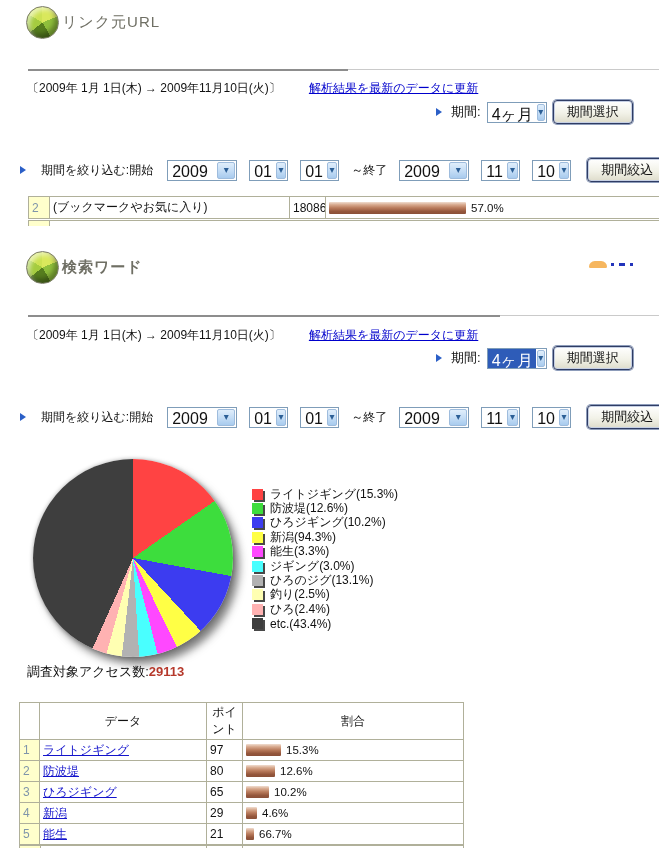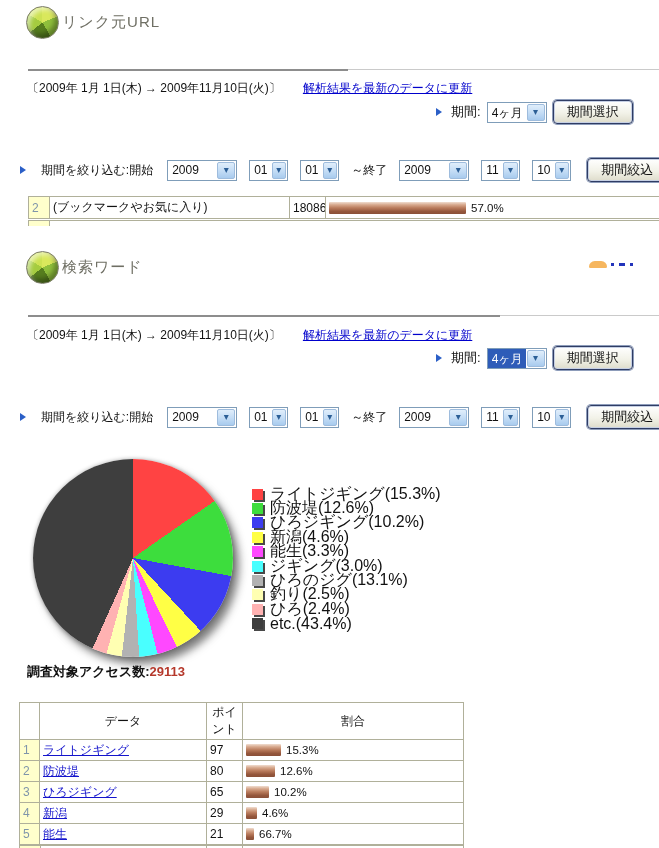--- a/index.html
+++ b/index.html
@@ -9,30 +9,30 @@
   
   .pie-icon{position:absolute;width:31px;height:31px;border-radius:50%;
     background:conic-gradient(from 0deg,#d9e85c 0 68deg,#8fbf3c 68deg 150deg,#567d1e 150deg 232deg,#a5cc3f 232deg 300deg,#cde253 300deg 360deg);
     border:1px solid #7c7c6a;
     box-shadow:inset -3px -4px 5px rgba(0,0,0,.35), inset 3px 3px 4px rgba(255,255,255,.55);}
   .sec-title{position:absolute;font-size:15px;color:#6f6f64;letter-spacing:1px;}
   .desc{position:absolute;font-size:12px;color:#111;}
   .divider{position:absolute;left:28px;right:0;height:2px;border-top:1px solid #cacaca;}
   .divider .dark{position:absolute;left:0;top:-1px;height:2px;background:#8d8d8d;}
   .date-row{position:absolute;left:27px;font-size:12px;white-space:nowrap;}
-  .date-row a{color:#0000cc;text-decoration:underline;margin-left:22px;}
+  .date-row a{color:#0000cc;text-decoration:underline;margin-left:28px;}
 
   
   .tri{display:inline-block;width:0;height:0;border-left:6px solid #2b5fc7;
        border-top:4px solid transparent;border-bottom:4px solid transparent;margin-right:3px;}
 
   
   .sel{display:inline-flex;align-items:stretch;justify-content:space-between;height:21px;
        border:1px solid #7f9db9;background:#fff;box-sizing:border-box;vertical-align:middle;}
-  .sel .v{font-size:12px;padding:2px 3px 0 4px;white-space:nowrap;}
+  .sel .v{font-size:16px;padding:2px 3px 0 4px;white-space:nowrap;}
   .sel .a{width:16px;margin:1px;border:1px solid #9ebcdd;border-radius:2px;
           background:linear-gradient(#e0eefb,#c3dcf5 55%,#a8cbee);
           display:flex;align-items:center;justify-content:center;
           color:#2c5f96;font-size:10px;line-height:1;}
   .sel.hl .v{background:#2e5cb8;color:#fff;}
 
   
   .btn{height:24px;padding:0 13px;font-size:13px;color:#111;cursor:default;
        background:linear-gradient(#ffffff,#f2f2e8 55%,#dedccb);
        border:1px solid #2f3c64;border-radius:4px;
@@ -58,25 +58,25 @@
                  border-left:1px solid #b0b09a;border-right:1px solid #b0b09a;}
 
   
   .deco-arc{position:absolute;width:18px;height:7px;background:#f6b65e;border-radius:9px 9px 2px 2px;}
   .deco-dots{position:absolute;display:flex;gap:5px;}
   .deco-dots i{width:3px;height:3px;background:#2334bb;display:block;}
 
   
   .pie{position:absolute;left:33px;top:459px;width:200px;height:198px;border-radius:50%;
        box-shadow:0 0 4px rgba(0,0,0,.3), 6px 7px 9px rgba(55,55,55,.65);}
-  .legend{position:absolute;left:252px;top:487px;font-size:16px;}
+  .legend{position:absolute;left:252px;top:487px;font-size:12px;}
   .lg-item{display:flex;align-items:center;height:14.4px;}
   .sw{width:11px;height:11px;margin-right:7px;box-shadow:2px 2px 0 rgba(40,40,40,.85);flex:none;}
 
-  .access{position:absolute;left:27px;top:663px;font-size:13px;font-weight:bold;}
+  .access{position:absolute;left:27px;top:663px;font-size:13px;font-weight:normal;}
   .access b{color:#b5382b;}
 
   
   .t2{position:absolute;left:19px;top:702px;width:445px;border-collapse:collapse;table-layout:fixed;}
   .t2 th{border:1px solid #b0b09a;height:19px;font-size:12px;font-weight:normal;text-align:center;background:#fff;}
   .t2 td{border:1px solid #b0b09a;height:20px;font-size:12px;padding:0 3px;overflow:hidden;white-space:nowrap;}
   .t2 a{color:#1414cc;text-decoration:underline;}
 </style>
 </head>
 <body>
@@ -153,21 +153,21 @@
         </div>
       </td>
     </tr>
   </tbody>
     </table>
   <div class="sliver" style="left:28px;top:220px;width:632px;height:5px;">
       <span class="ycell"></span>
     </div>
 
   <span class="pie-icon" style="left:26px;top:251px;"></span>
-  <div class="sec-title" style="left:62px;top:258px;">検索ワード</div>
+  <div class="sec-title" style="left:62px;top:258px;font-weight:bold;">検索ワード</div>
   <span class="deco-arc" style="left:589px;top:261px;"></span>
   <span class="deco-dots" style="left:611px;top:263px;">
       <i></i>
       <i style="width:6px;"></i>
       <i></i>
     </span>
   <div class="divider" style="top:315px;">
       <span class="dark" style="width:472px;"></span>
     </div>
 
@@ -225,21 +225,21 @@
       <div class="lg-item">
         <span class="sw" style="background: rgb(61, 221, 61);"></span>
         <span>防波堤(12.6%)</span>
       </div>
       <div class="lg-item">
         <span class="sw" style="background: rgb(60, 60, 240);"></span>
         <span>ひろジギング(10.2%)</span>
       </div>
       <div class="lg-item">
         <span class="sw" style="background: rgb(255, 255, 69);"></span>
-        <span>新潟(4.6%)</span>
+        <span>新潟(94.3%)</span>
       </div>
       <div class="lg-item">
         <span class="sw" style="background: rgb(255, 72, 255);"></span>
         <span>能生(3.3%)</span>
       </div>
       <div class="lg-item">
         <span class="sw" style="background: rgb(73, 255, 255);"></span>
         <span>ジギング(3.0%)</span>
       </div>
       <div class="lg-item">

